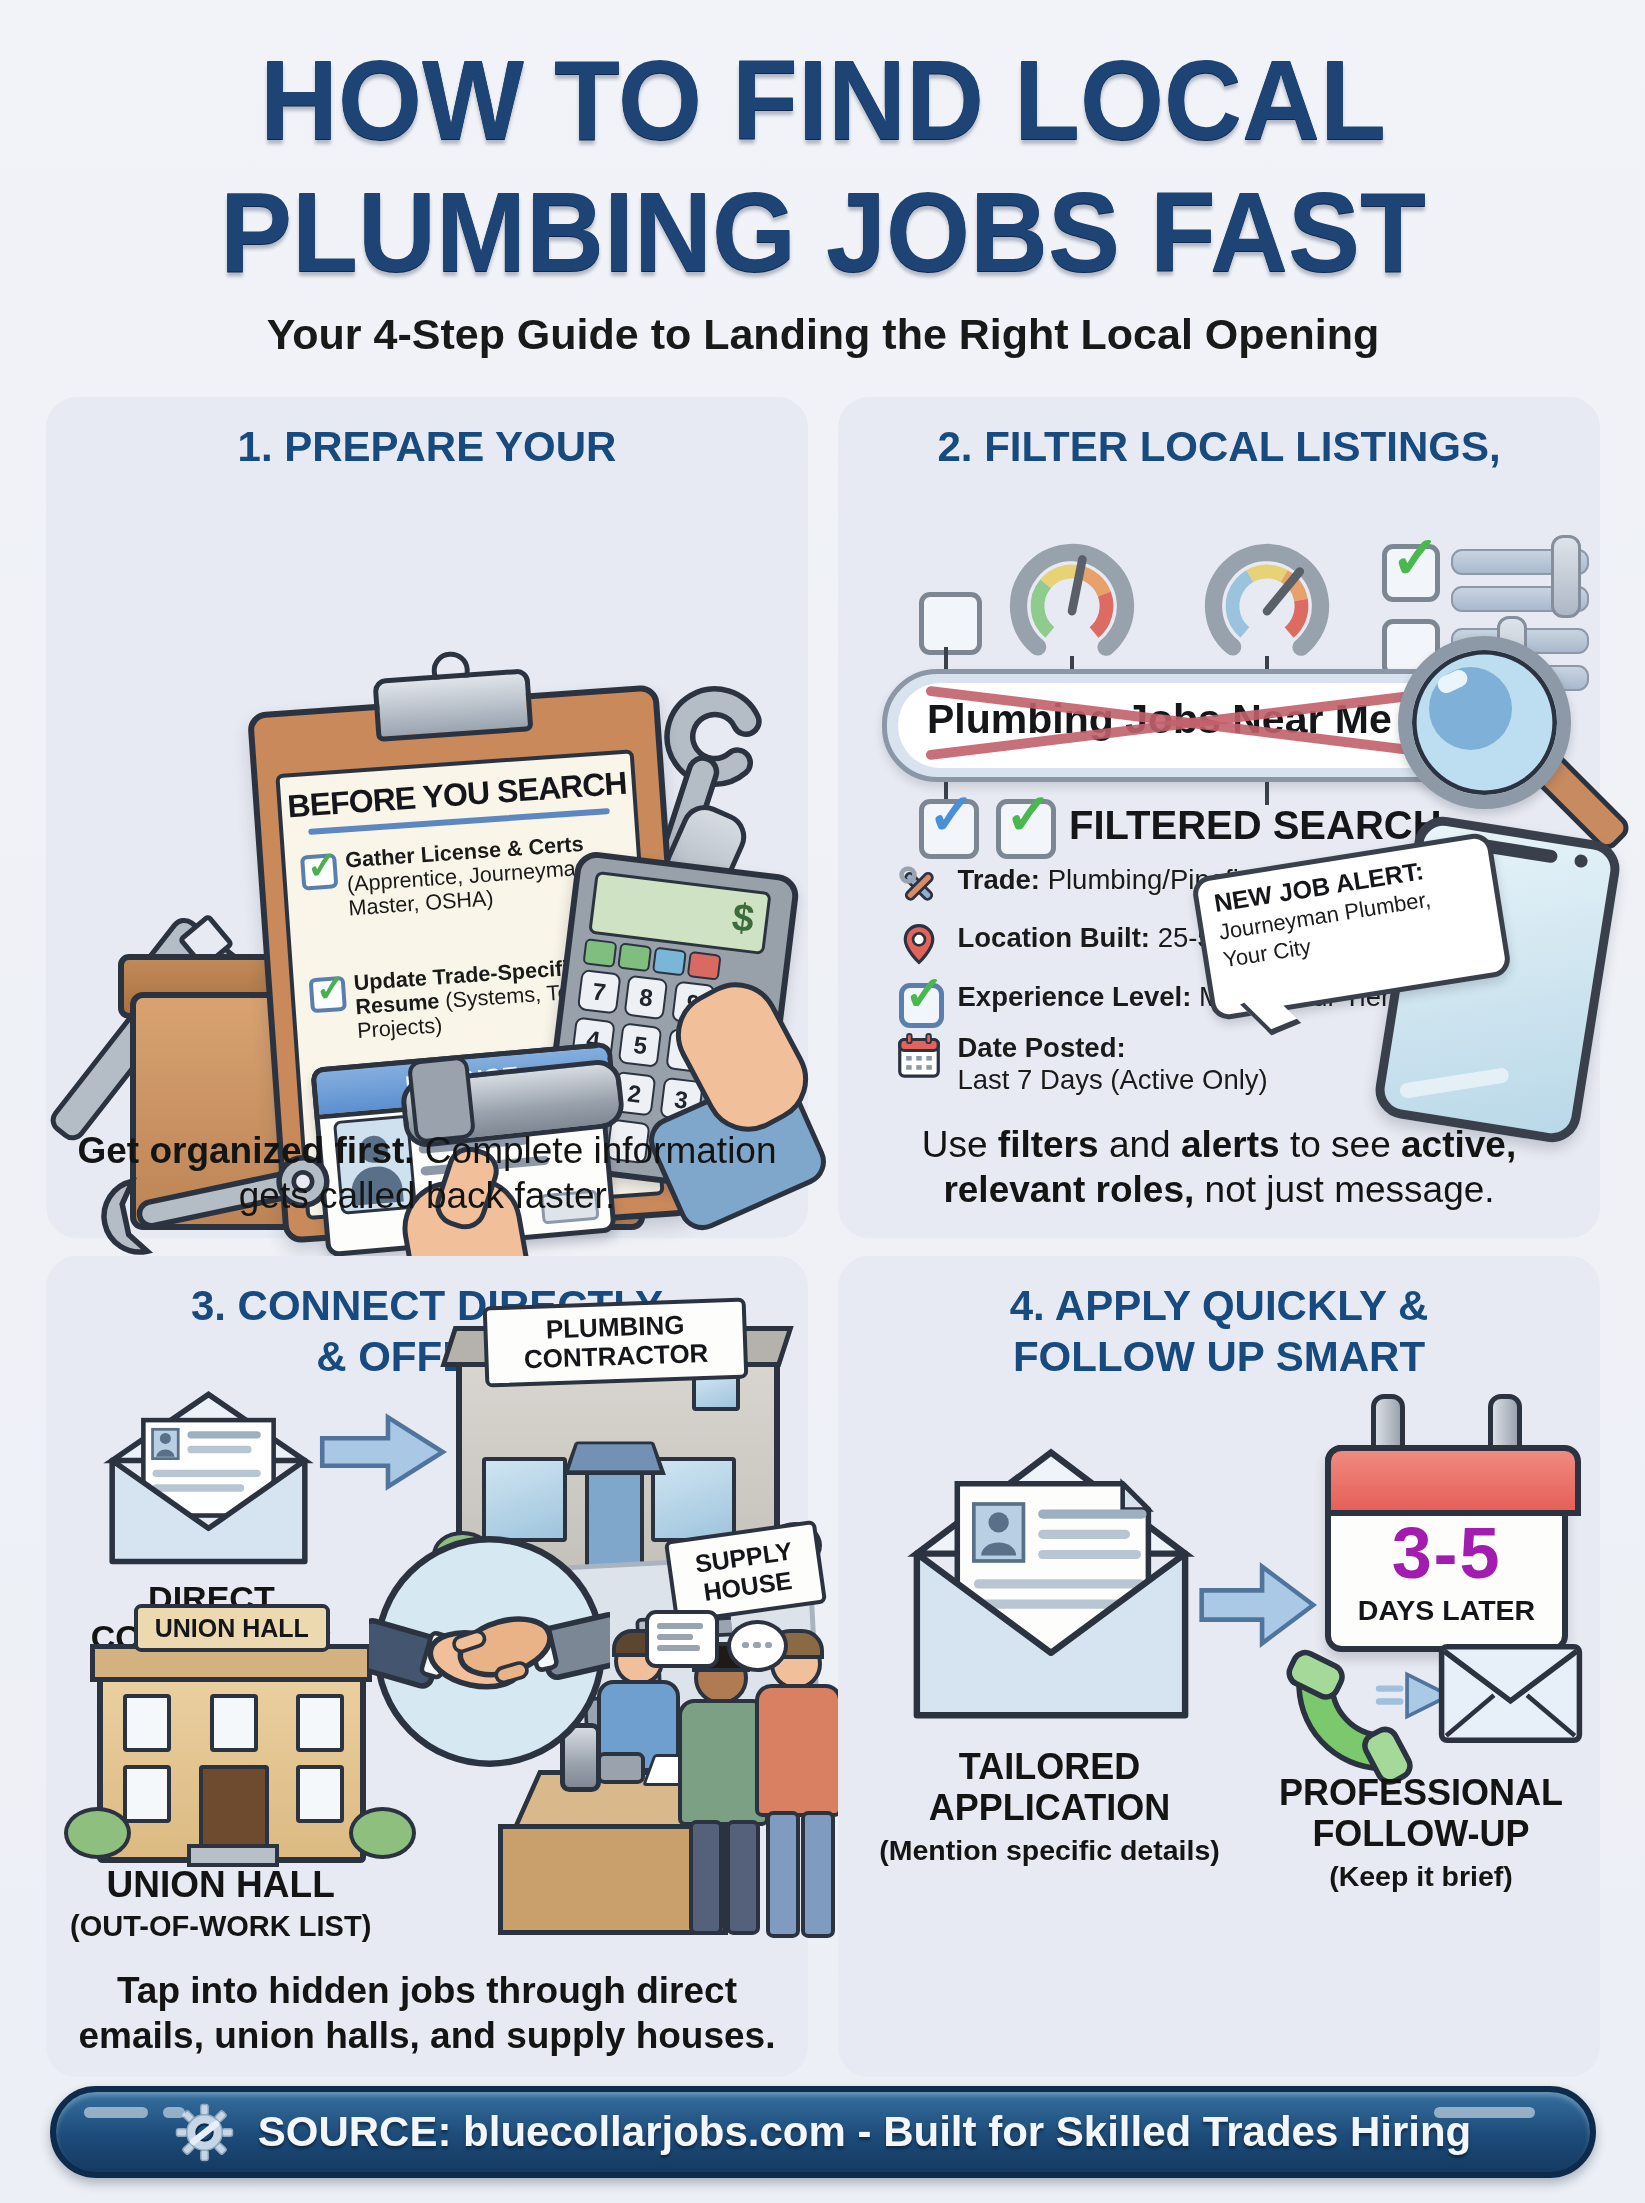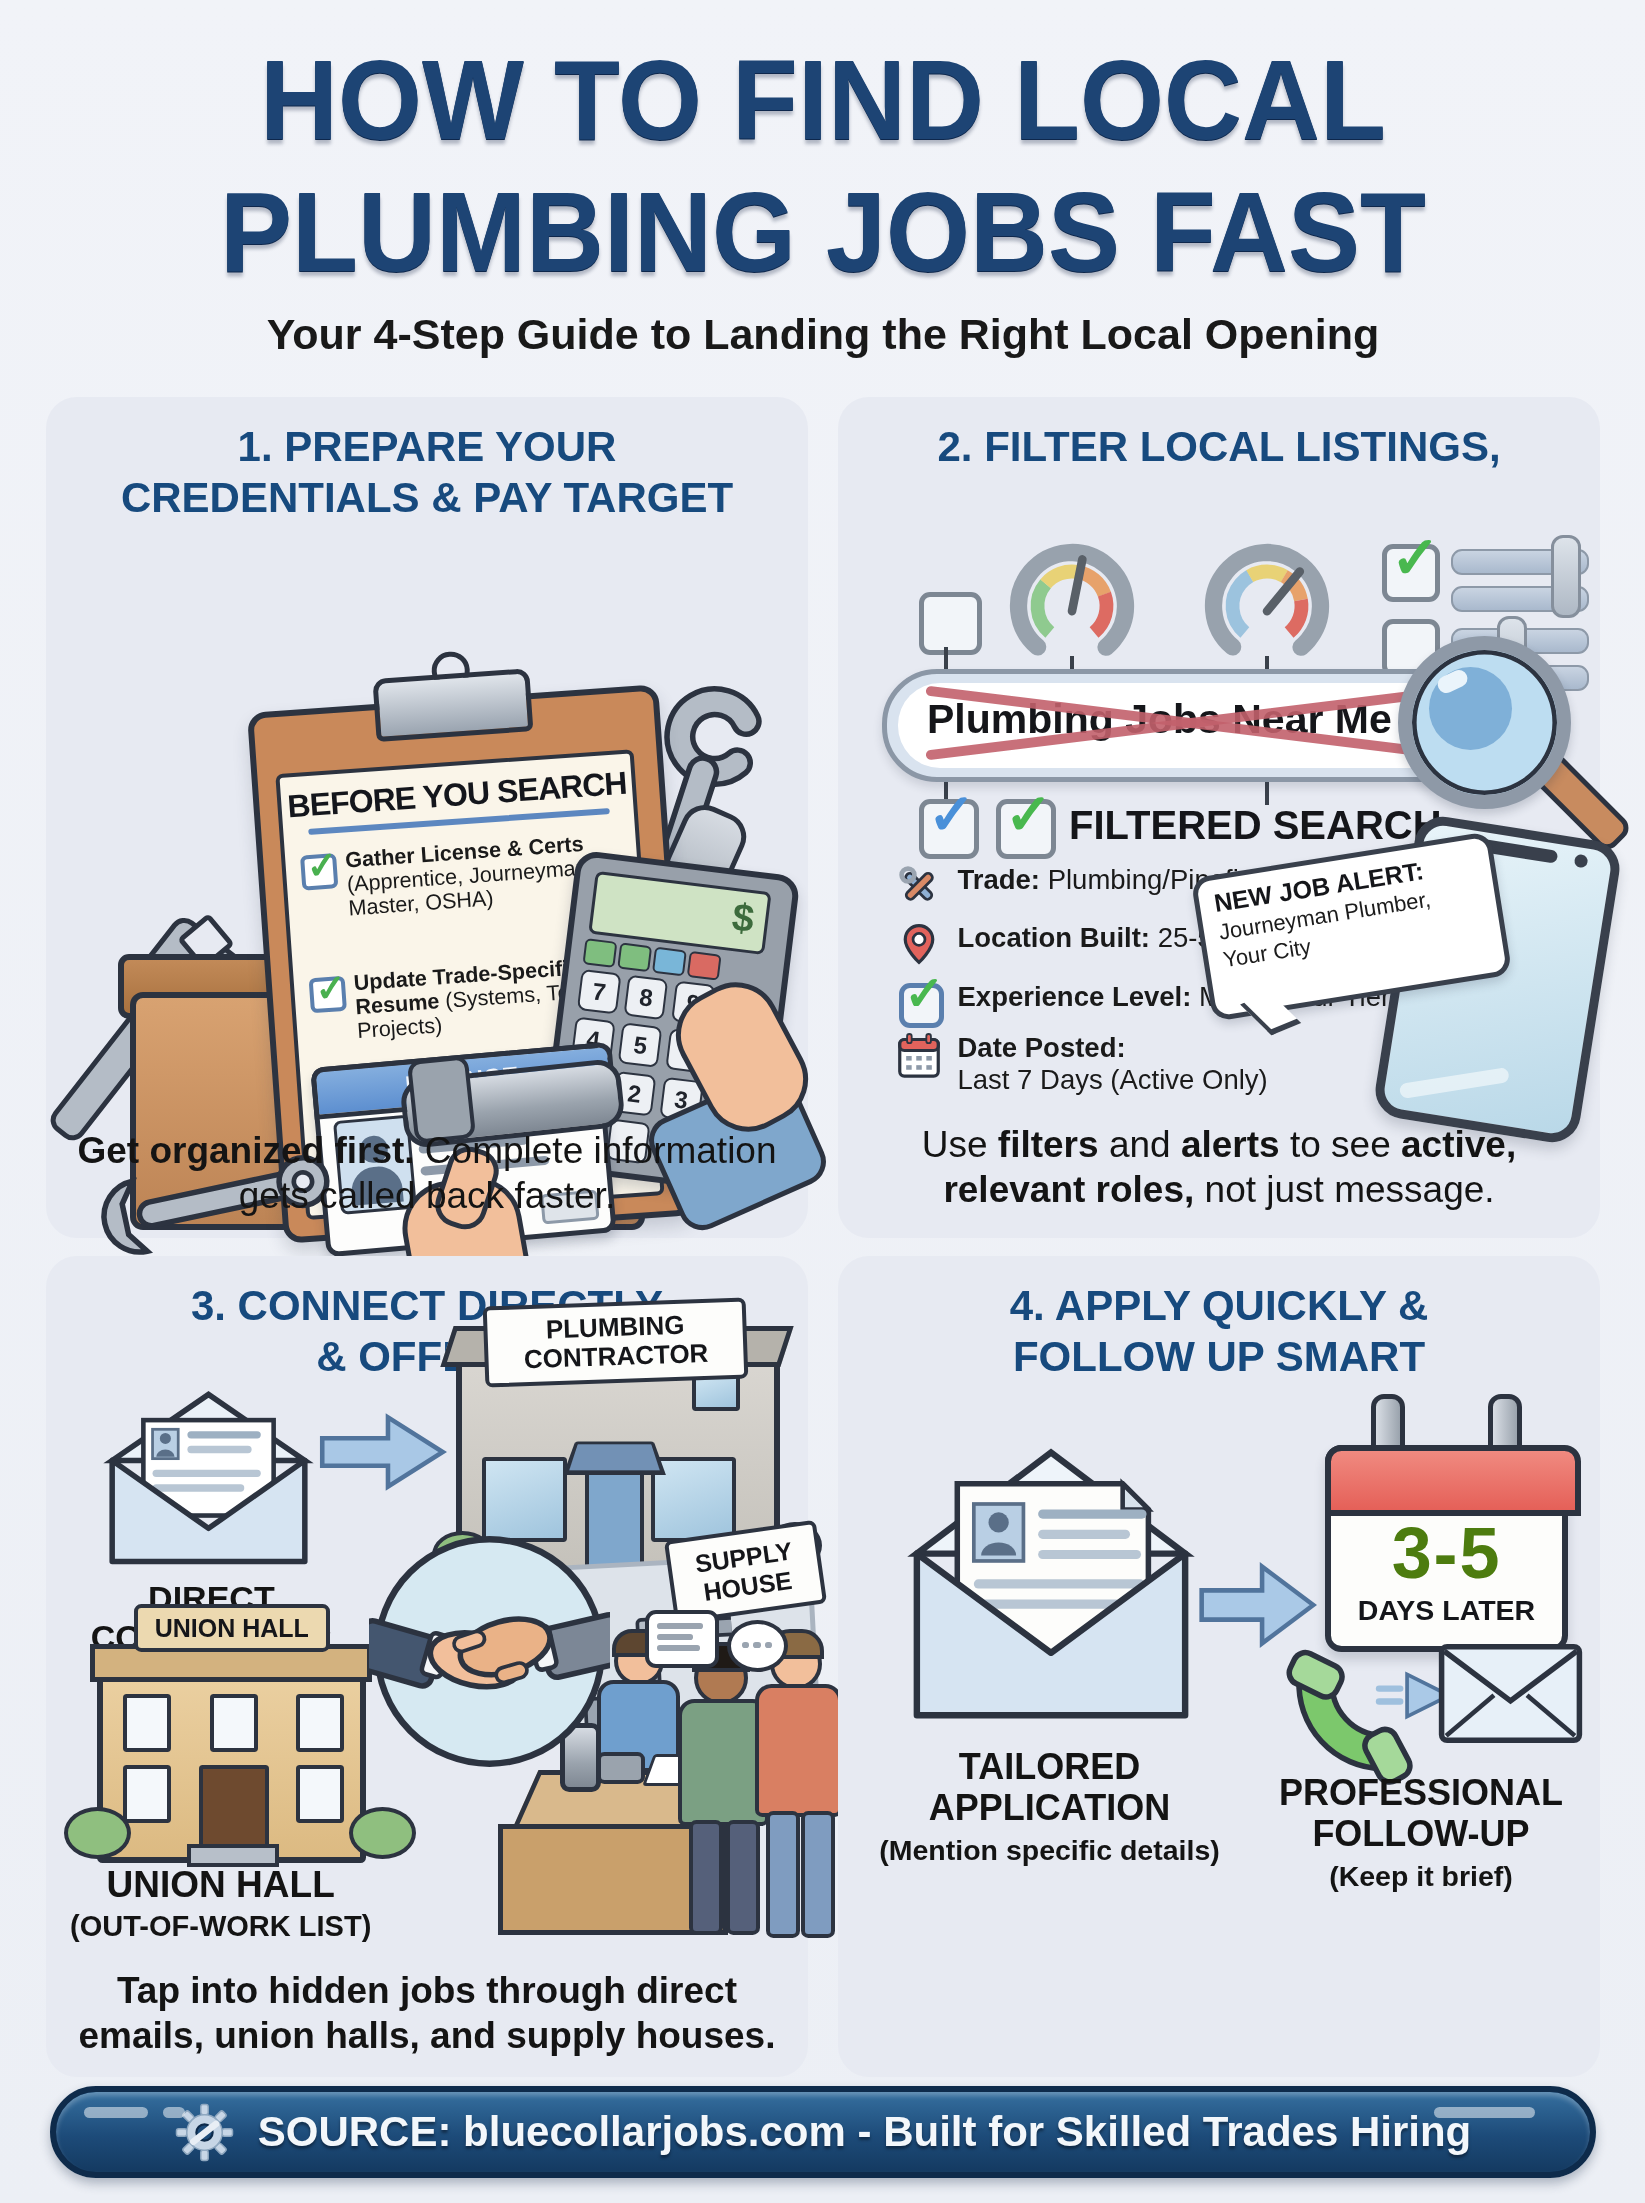--- a/index.html
+++ b/index.html
@@ -123,21 +123,21 @@
   .person .head{position:absolute;border-radius:50%;border:4.6px solid #2c3340;}
   .person .body{position:absolute;border:4.6px solid #2c3340;border-radius:16.5px 16.5px 7.3px 7.3px;}
   .person .leg{position:absolute;border:4.6px solid #2c3340;border-radius:7.3px;}
   .sb{position:absolute;background:#fff;border:4.6px solid #2c3340;border-radius:11px;}
   .sb .l{position:absolute;left:12%;height:5.5px;background:#9aa4b0;border-radius:2.8px;}
 
   
   .cal{position:absolute;left:487px;top:189px;width:231px;height:195px;background:#fdfdfb;border:6.4px solid #2c3340;border-radius:16.5px;box-shadow:0 7.3px 11px rgba(40,50,70,.18);}
   .cal .hd{position:absolute;left:-6.4px;top:-6.4px;width:calc(100% + 13px);height:59px;background:linear-gradient(180deg,#f08a80,#e56058);border:6.4px solid #2c3340;border-radius:16.5px 16.5px 0 0;}
   .cal .ring{position:absolute;top:-57px;width:24px;height:68px;background:linear-gradient(90deg,#d9dee5,#9aa3ad);border:5.5px solid #2c3340;border-radius:13px;}
-  .cal .big{position:absolute;top:61px;left:0;width:100%;text-align:center;font-size:72px;font-weight:700;color:#4d7c0f;letter-spacing:1.8px;}
+  .cal .big{position:absolute;top:61px;left:0;width:100%;text-align:center;font-size:72px;font-weight:700;color:#a21caf;letter-spacing:1.8px;}
   .cal .sub{position:absolute;top:143px;left:0;width:100%;text-align:center;font-size:28.5px;font-weight:700;color:#15161a;}
 
   
   .footer{position:absolute;left:50px;top:2086px;width:1546px;height:92px;border-radius:46px;
     background:linear-gradient(180deg,#356f9f 0%,#1d4b79 55%,#143a61 100%);border:6.4px solid #0e2b4b;
     box-shadow:inset 0 3.7px 5.5px rgba(255,255,255,.25), 0 5.5px 11px rgba(20,40,70,.3);
     display:flex;align-items:center;justify-content:center;gap:24px;box-sizing:border-box;}
   .footer .txt{font-size:42px;font-weight:700;color:#f3f7fb;text-shadow:0 2.8px 2.8px rgba(5,15,30,.5);}
   .footer .glint{position:absolute;top:14.7px;height:11px;background:rgba(255,255,255,.5);border-radius:5.5px;}
 </style>
@@ -148,21 +148,20 @@
 
   <div class="title">
     <div>HOW TO FIND LOCAL</div>
     <div>PLUMBING JOBS FAST</div>
   </div>
   <div class="subtitle">Your 4-Step Guide to Landing the Right Local Opening</div>
 
   <div class="panel" id="p1">
     <div class="phead">
       <div>1. PREPARE YOUR</div>
-      <div>CREDENTIALS &amp; PAY TARGET</div>
     </div>
 
     <div class="abs" style="left:0;top:138px;width:762px;height:634px;">
 
       <div class="abs" style="left:35px;top:367px;width:110px;height:257px;transform:rotate(38deg);">
         <div class="abs" style="left:40px;top:73px;width:27.5px;height:174px;background:#b4bcc6;border:5.5px solid #2c3340;border-radius:13.8px;"></div>
         <div class="abs" style="left:18.4px;top:7.3px;width:73px;height:68px;background:#b4bcc6;border:5.5px solid #2c3340;border-radius:14.7px;"></div>
         <div class="abs" style="left:35px;top:-5.5px;width:31px;height:31px;background:#e7eaf2;border:5.5px solid #2c3340;border-radius:5.5px;transform:rotate(12deg);"></div>
       </div>
 

